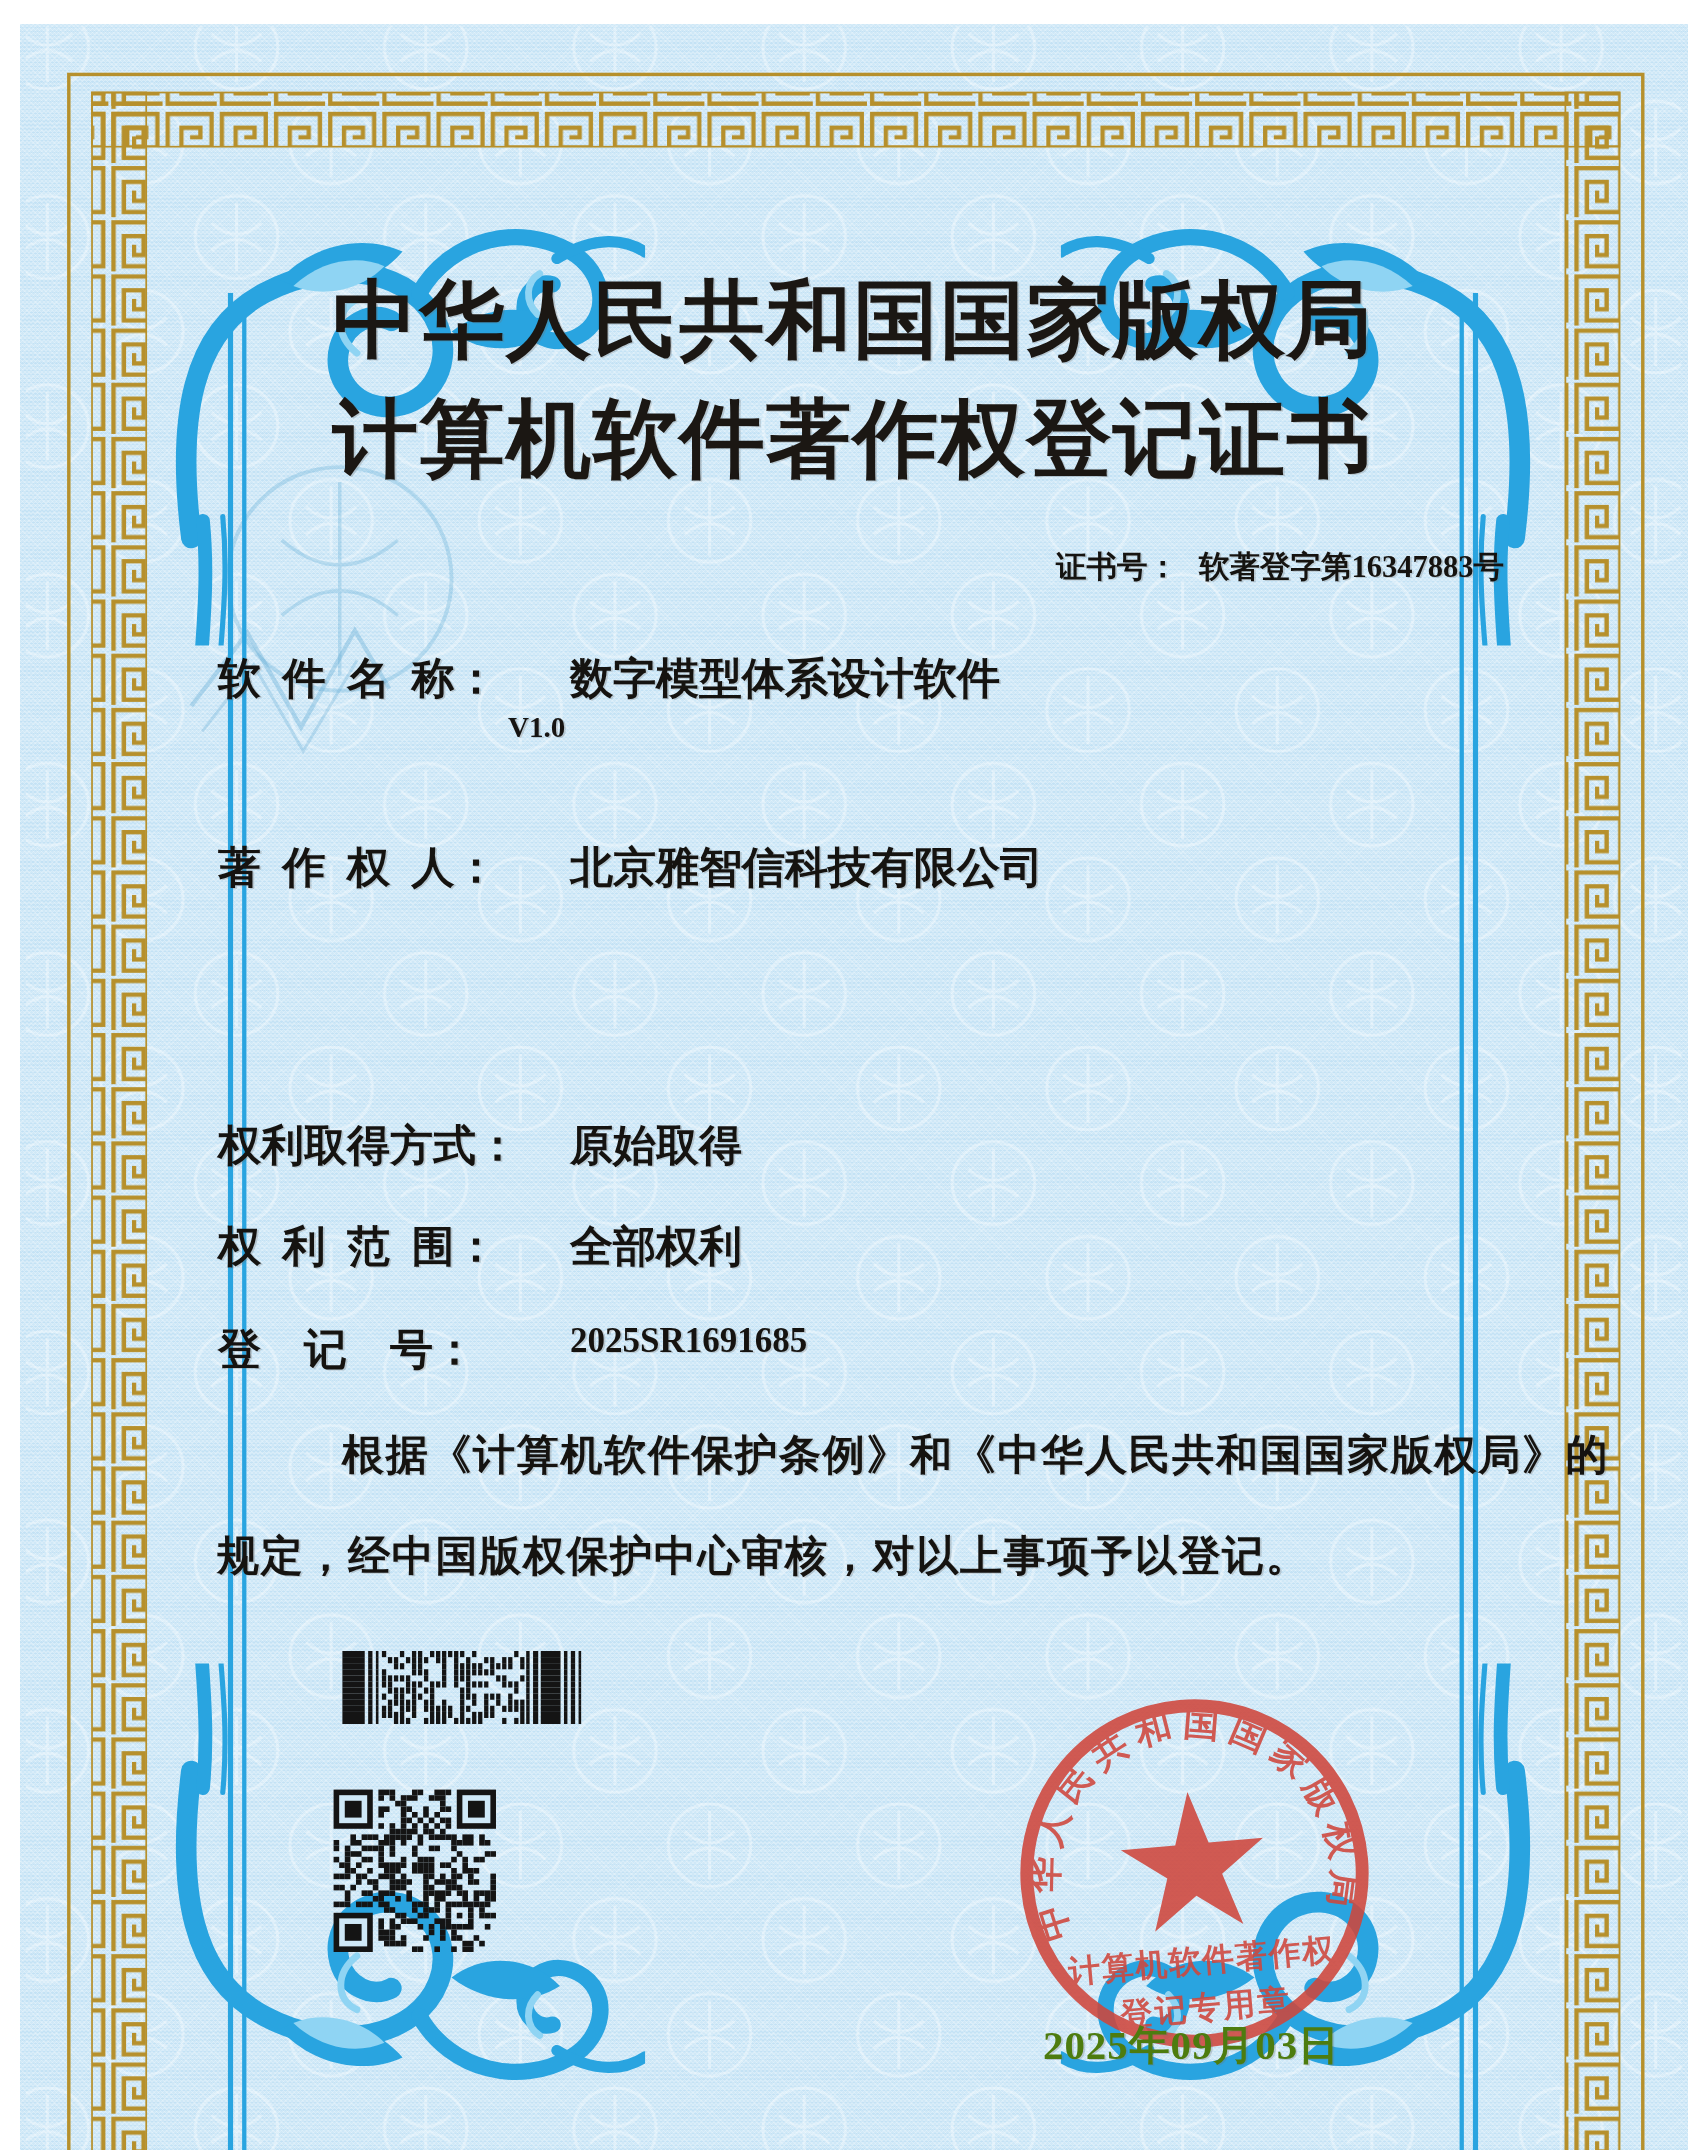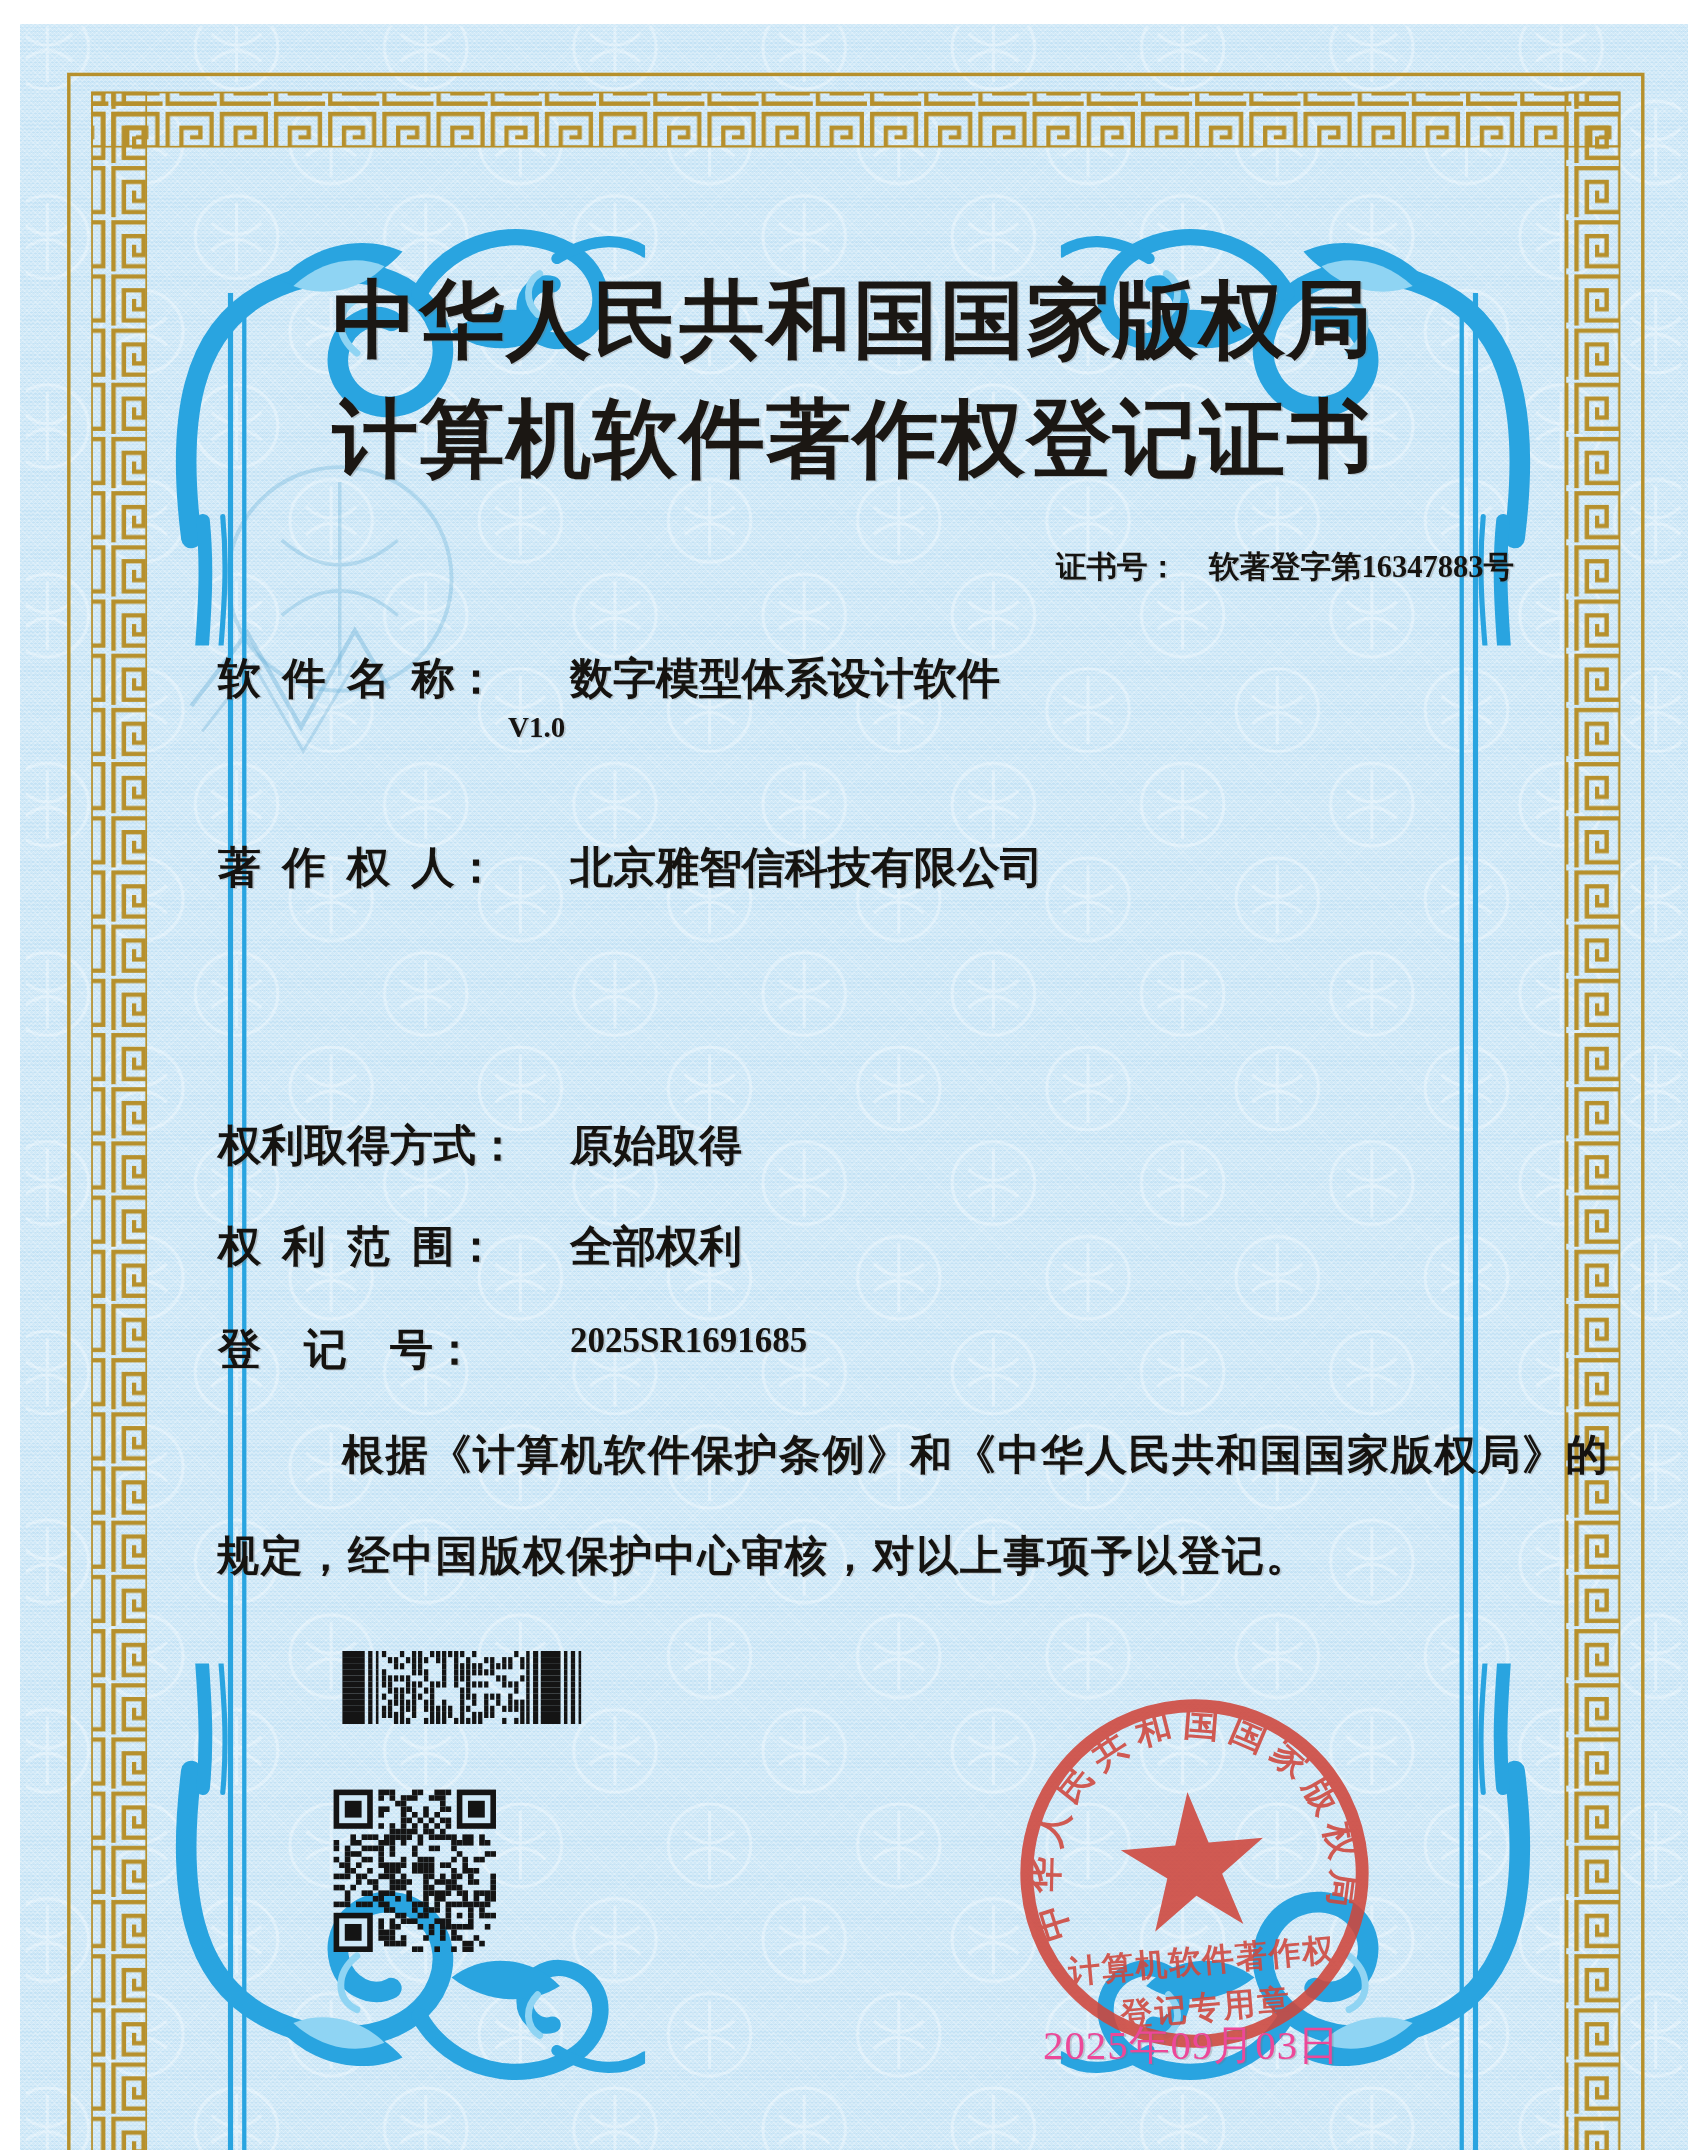--- a/index.html
+++ b/index.html
@@ -18,29 +18,29 @@
       repeating-linear-gradient(135deg, rgba(255,255,255,.20) 0 0.9px, rgba(0,0,0,0) 0.9px 3px),
       repeating-linear-gradient(0deg, rgba(168,212,240,.30) 0 1.3px, rgba(0,0,0,0) 1.3px 3.9px);
   }
   .layer{position:absolute;left:0;top:0;width:1706px;height:2309px;}
   .txt{position:absolute;white-space:pre;}
   .ghost{text-shadow:1.7px 1.3px 0 rgba(110,110,110,.28);}
   .title{
     left:0;width:1706px;text-align:center;
     font-size:85px;font-weight:700;letter-spacing:1.7px;color:#1b1713;
   }
-  .certno{left:1056px;top:547px;font-size:30.5px;font-weight:700;display:flex;gap:31px;color:#151310;}
+  .certno{left:1056px;top:547px;font-size:30.5px;font-weight:700;display:flex;gap:21px;color:#151310;}
   .row{position:absolute;left:217px;font-size:43px;font-weight:700;color:#151310;}
   .row .lab{position:absolute;left:1px;top:0;white-space:pre;}
   .row .val{position:absolute;left:320px;top:0;white-space:pre;margin-left:33px;}
   .v2{position:absolute;left:508px;font-size:29px;font-weight:700;}
   .stmt{position:absolute;font-size:42px;font-weight:700;letter-spacing:1.7px;color:#151310;white-space:pre;}
   .date{
     position:absolute;left:1002px;top:2018px;width:379px;text-align:center;
-    font-size:41px;font-weight:400;letter-spacing:0.9px;color:#ec4899;z-index:7;
+    font-size:41px;font-weight:700;letter-spacing:0.9px;color:#4d7c0f;z-index:7;
   }
   .codebox{position:absolute;z-index:4;}
   .sealwrap{position:absolute;left:1001px;top:1680px;width:387px;height:387px;z-index:5;transform:rotate(-5deg);opacity:.88;}
   svg{display:block;}
 </style>
 </head>
 <body>
 
 <div class="page">
   <div class="field"></div>

